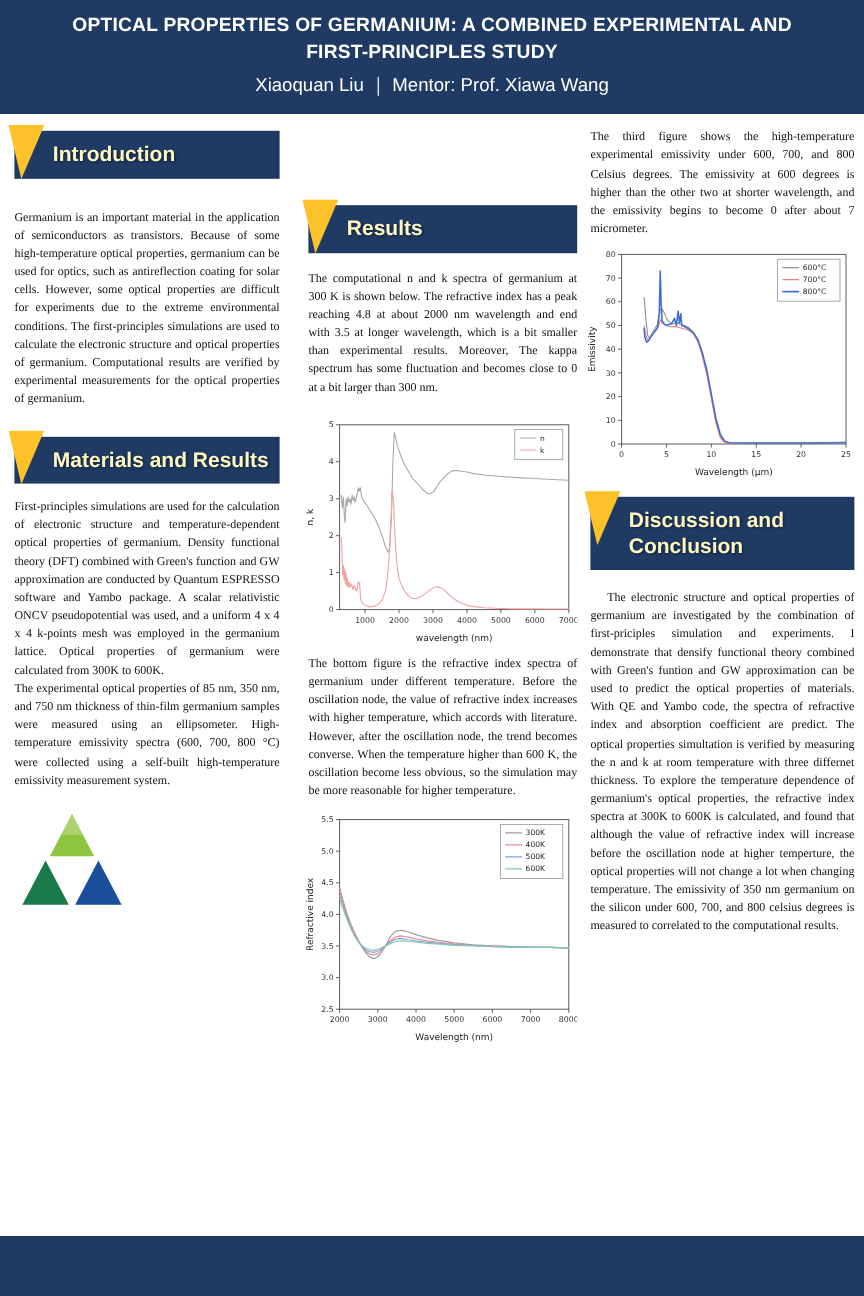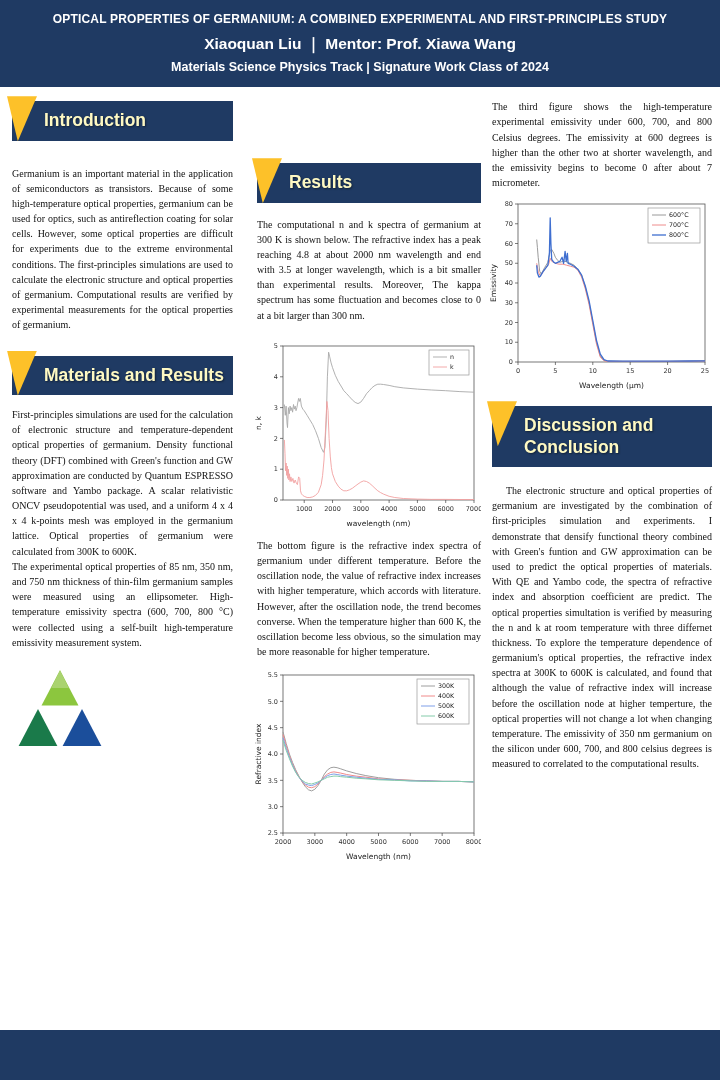--- a/index.html
+++ b/index.html
@@ -1,23 +1,23 @@
 <!DOCTYPE html>
 <html><head>
 <meta charset="utf-8">
 <style>
   html,body{margin:0;padding:0;background:#fff;}
   .poster{position:relative;width:720px;height:1080px;background:#ffffff;overflow:hidden;
           font-family:"Liberation Serif", serif;}
   
   .header{background:#1f3a63;color:#fff;text-align:center;padding:11px 30px 13px;
           font-family:"Liberation Sans", sans-serif;}
-  .header .title{font-weight:bold;font-size:12px;line-height:1.35;letter-spacing:.2px;
+  .header .title{font-weight:bold;font-size:16px;line-height:1.35;letter-spacing:.2px;
                  max-width:640px;margin:0 auto;}
-  .header .authors{font-weight:bold;font-size:15.5px;margin-top:7px;text-align:center;}
+  .header .authors{font-weight:normal;font-size:15.5px;margin-top:7px;text-align:center;}
   .header .track{font-weight:bold;font-size:12.5px;margin-top:5px;}
   
   .poster-body{display:flex;padding:8px 8px 0 8px;height:905px;box-sizing:border-box;}
   .col1{width:225px;flex:none;}
   .col2{width:228px;flex:none;margin-left:20px;}
   .col3{width:224px;flex:none;margin-left:7px;}
   
   .sec{position:relative;background:#1f3a63;color:#fef9c3;margin-left:4px;
        font-family:"Liberation Sans", sans-serif;font-weight:bold;font-size:17.5px;
        line-height:1.22;padding:9px 6px 9px 32px;box-sizing:border-box;
@@ -36,21 +36,20 @@
   .footer{position:absolute;left:0;bottom:0;width:720px;height:50px;background:#1f3a63;}
 </style>
 </head>
 <body>
 
 <div class="poster">
 
   <div class="header">
     <div class="title">OPTICAL PROPERTIES OF GERMANIUM: A COMBINED EXPERIMENTAL AND FIRST-PRINCIPLES STUDY</div>
     <div class="authors">Xiaoquan Liu ｜ Mentor: Prof. Xiawa Wang</div>
-    <div class="track">Materials Science Physics Track | Signature Work Class of 2024</div>
   </div>
 
   <div class="poster-body">
 
     <div class="col1">
       <div class="sec" style="margin-top:6px;">
         <span class="tri"></span>
         <span>Introduction</span>
       </div>
       <p class="para" style="margin:25px 0 0 4px;">Germanium is an important material in the application of semiconductors as transistors. Because of some high-temperature optical properties, germanium can be used for optics, such as antireflection coating for solar cells. However, some optical properties are difficult for experiments due to the extreme environmental conditions. The first-principles simulations are used to calculate the electronic structure and optical properties of germanium. Computational results are verified by experimental measurements for the optical properties of germanium.</p>

